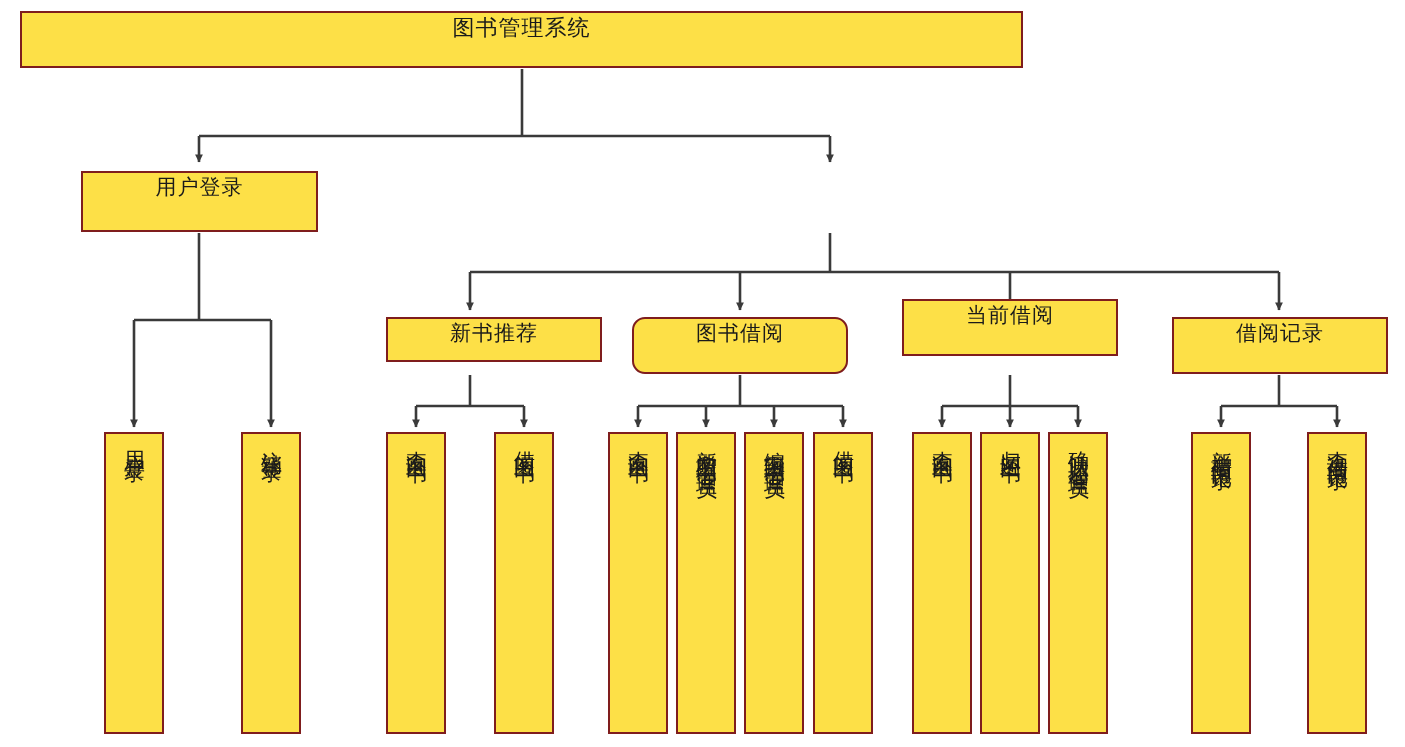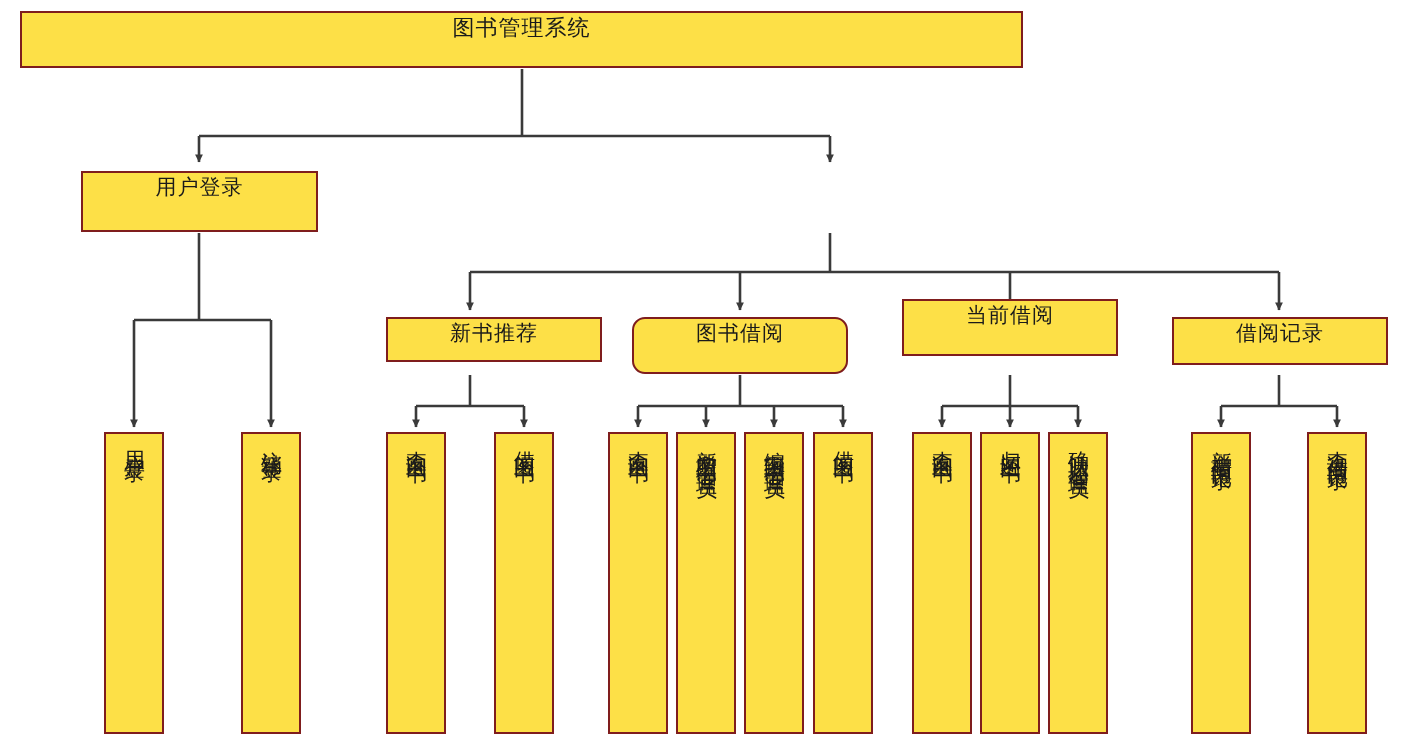--- a/index.html
+++ b/index.html
@@ -127,21 +127,21 @@
 
   <div class="node" style="left:362px; top:317px; width:216px; height:45px;margin-left:24px;">
     <span class="node-h">新书推荐</span>
   </div>
   <div class="node" style="left:632px; top:317px; width:216px; height:57px;border-radius:13px;">
     <span class="node-h">图书借阅</span>
   </div>
   <div class="node" style="left:902px; top:299px; width:216px; height:57px;">
     <span class="node-h">当前借阅</span>
   </div>
-  <div class="node" style="left:1172px; top:317px; width:216px; height:48px;">
+  <div class="node" style="left:1172px; top:317px; width:216px; height:57px;">
     <span class="node-h">借阅记录</span>
   </div>
 
   <div class="node" style="left:104px; top:432px; width:60px; height:302px;">
     <span class="node-v">用户登录</span>
   </div>
   <div class="node" style="left:241px; top:432px; width:60px; height:302px;">
     <span class="node-v">注销登录</span>
   </div>
 

